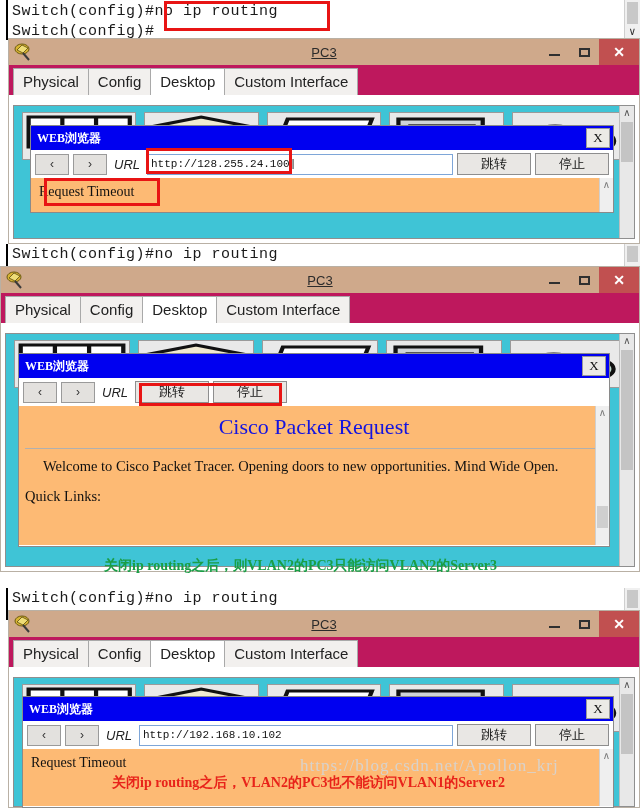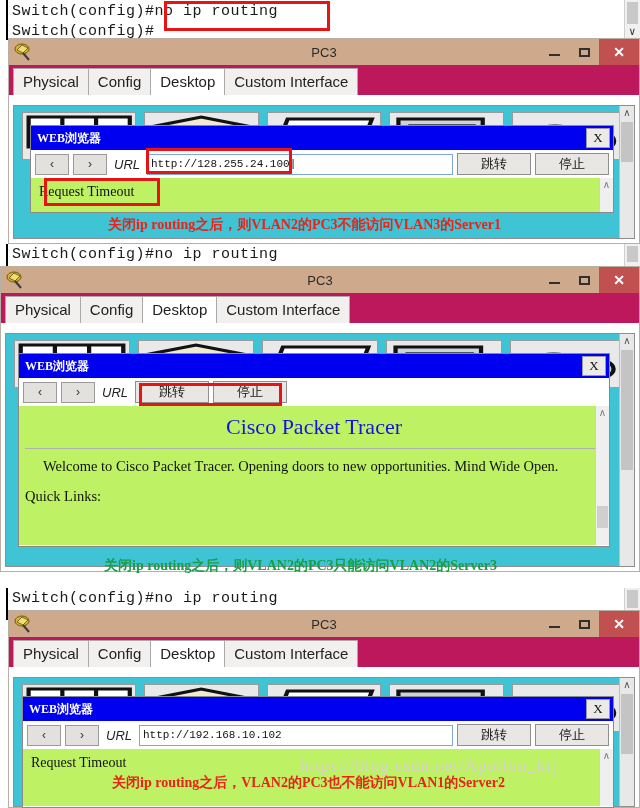--- a/index.html
+++ b/index.html
@@ -31,21 +31,21 @@
   }
 
   
   .pcwin { position:relative; background:#ffffff; border:1px solid #b9b0a4; }
   .titlebar {
     height:26px; background:#cfa98b; position:relative; display:flex; align-items:center;
   }
   .titlebar .tb-icon { width:22px; height:22px; margin-left:4px; position:relative; flex:0 0 auto;}
   .titlebar .tb-title {
     position:absolute; left:0; right:0; text-align:center;
-    font-size:13px; color:#2b2b2b; font-family:"Liberation Sans",sans-serif;
+    font-size:13px; color:#2b2b2b; font-family:"Liberation Sans",sans-serif;text-decoration:underline;
   }
   .titlebar .tb-btns { margin-left:auto; display:flex; height:100%; align-items:stretch; }
   .tb-btn { width:30px; display:flex; align-items:center; justify-content:center;
             font-size:13px; color:#303030; }
   .tb-btn.close { background:#c15050; color:#fff; width:40px; font-weight:bold; font-size:14px;}
   .tb-btn .minglyph { display:block; width:11px; height:2px; background:#303030; margin-top:6px;}
   .tb-btn .maxglyph { display:block; width:11px; height:9px; border:2px solid #303030;}
 
   
   .tabs { display:flex; background:#be185d; padding:3px 4px 0 4px; height:30px; align-items:flex-end;}
@@ -91,21 +91,21 @@
   .url-input {
     flex:1; height:21px; border:1px solid #7ea6d8; background:#fff;
     font-family:"Liberation Mono","DejaVu Sans Mono",monospace; font-size:11px;
     color:#111; padding:0 3px; line-height:19px; white-space:nowrap; overflow:hidden;
   }
   .act-btn {
     width:74px; height:22px; background:#e9e7e4; border:1px solid #8e8e8e;
     display:flex; align-items:center; justify-content:center;
     font-size:13px; color:#111; font-family:Liberation Sans, sans-serif;
   }
-  .br-body { background:#bef264; position:relative; overflow:hidden;
+  .br-body { background:#fdba74; position:relative; overflow:hidden;
              font-family:"Liberation Serif","DejaVu Serif",serif; }
   .br-body-scroll { position:absolute; right:0; top:0; bottom:0; width:14px; background:#efefef;
                     border-left:1px solid #cfcfcf; }
   .br-body-scroll .up { text-align:center; font-size:10px; color:#777; line-height:13px;}
   .timeout { font-size:14px; color:#111; padding:6px 0 0 8px; }
   .cpt-title { text-align:center; color:#1414e0; font-size:22px; padding-top:8px;
                font-family:"Liberation Serif","DejaVu Serif",serif;}
   .cpt-hr { height:1px; background:#b0b0b0; margin:8px 10px 0 6px; }
   .cpt-welcome { font-size:14.5px; color:#111; padding:9px 6px 0 24px; white-space:nowrap;}
   .cpt-ql { font-size:14.5px; color:#111; padding:13px 6px 0 6px;}
@@ -228,21 +228,20 @@
       <div class="br-body-scroll">
         <div class="up">∧</div>
       </div>
     </div>
   </div>
 
   <div class="hl" style="left:164px;top:1px;width:166px;height:30px;"></div>
   <div class="hl" style="left:146px;top:148px;width:146px;height:26px;"></div>
   <div class="hl" style="left:44px;top:178px;width:116px;height:28px;"></div>
 
-  <div class="caption red" style="left:108px;top:216px;">关闭ip routing之后，则VLAN2的PC3不能访问VLAN3的Server1</div>
 </div>
 
 <div style="position:absolute;left:0;top:244px;width:640px;height:349px;">
 
   <div class="term" style="position:absolute;left:0;top:0;width:640px;height:22px;">
     <div class="leftbar"></div>
     <div class="tline" style="padding-top:1px;">Switch(config)#no ip routing</div>
     <div class="term-scroll">
       <div class="thumb" style="height:16px;"></div>
     </div>
@@ -322,21 +321,21 @@
       <div class="br-x">X</div>
     </div>
     <div class="br-toolbar">
       <div class="nav-btn">‹</div>
       <div class="nav-btn">›</div>
       <span class="url-label">URL</span>
       <div class="act-btn">跳转</div>
       <div class="act-btn">停止</div>
     </div>
     <div class="br-body" style="height:139px;">
-      <div class="cpt-title">Cisco Packet Tracer</div>
+      <div class="cpt-title">Cisco Packet Request</div>
       <div class="cpt-hr"></div>
       <div class="cpt-welcome">Welcome to Cisco Packet Tracer. Opening doors to new opportunities. Mind Wide Open.</div>
       <div class="cpt-ql">Quick Links:</div>
       <div class="br-body-scroll">
         <div class="up">∧</div>
         <div style="position:absolute;left:1px;right:1px;top:100px;height:22px;background:#cfcfcf;"></div>
       </div>
     </div>
   </div>
 

